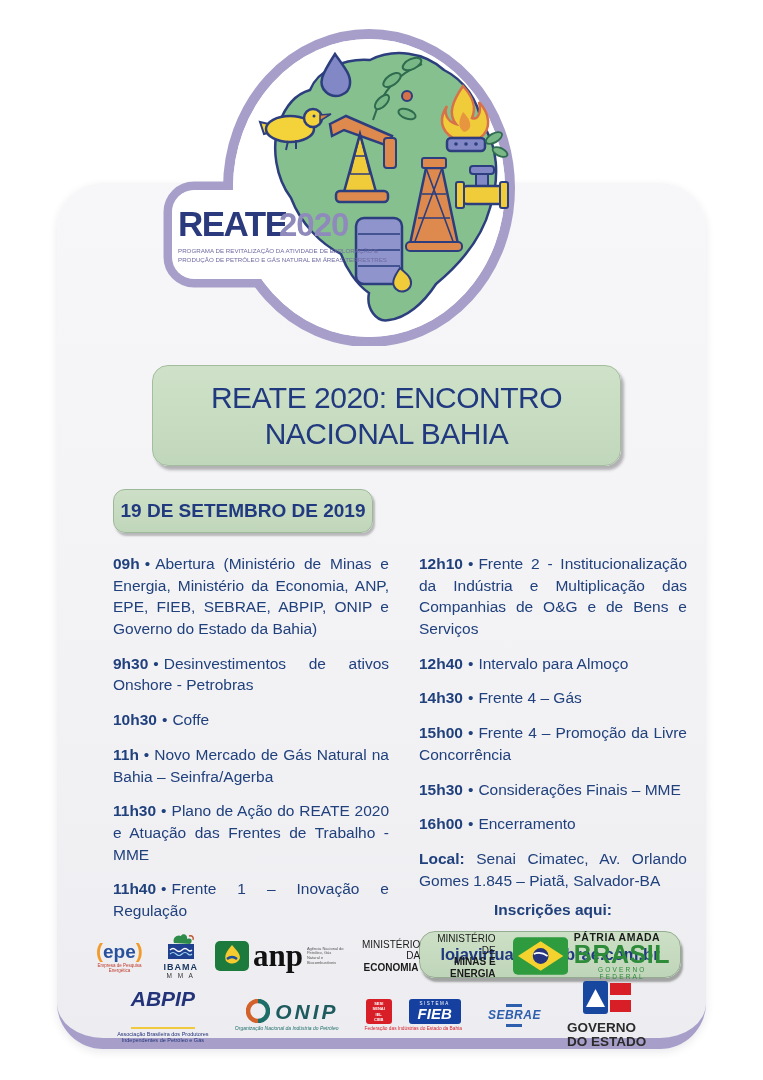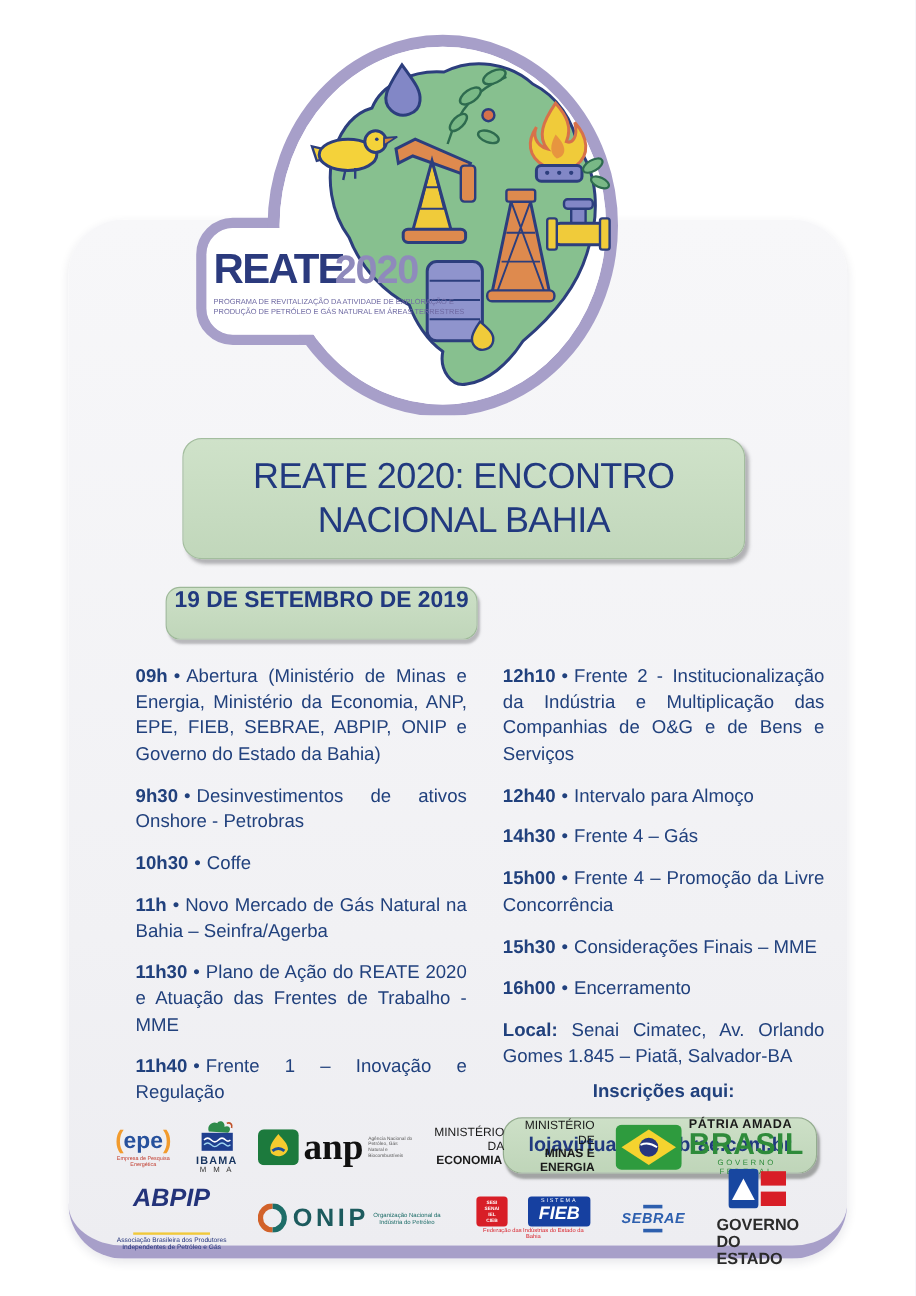--- a/index.html
+++ b/index.html
@@ -25,22 +25,22 @@
     color:#21397f; font-weight:normal; font-size:30px; line-height:1.18; letter-spacing:-0.5px;
     text-align:center;
   }
 
   
   .date-pill {
     position:absolute; left:56px; top:306px; width:260px; height:44px;
     background:linear-gradient(180deg,#cde0c7,#c0d6ba);
     border:1px solid #9db898; border-radius:12px;
     box-shadow:2px 3px 2px rgba(95,95,100,0.4);
-    display:flex; justify-content:center;
-    color:#21397f; font-weight:bold; font-size:19px;margin-left:25px;
+    display:flex; align-items:center; justify-content:center;
+    color:#21397f; font-weight:bold; font-size:19px;
   }
 
   
   .col { position:absolute; top:370px; color:#21417d; font-size:15.5px; line-height:1.4; }
   .col-left  { left:56px;  width:276px; }
   .col-right { left:362px; width:268px; }
   .item { margin-bottom:13px; text-align:justify; }
   .item b { font-weight:bold; }
   .bullet { margin:0 5px; }
   .location { margin-bottom:8px; text-align:justify; }
@@ -81,21 +81,21 @@
   .brasil-l2 { font-size:25px; font-weight:bold; color:#2e8b3a; letter-spacing:0.5px; }
   .brasil-l3 { font-size:6.5px; color:#2e8b3a; letter-spacing:2.2px; }
 
   .abpip-name { font-size:21px; font-weight:bold; font-style:italic; color:#23337a; line-height:1;
                 border-bottom:2.5px solid #f0c93c; padding-bottom:18px; }
   .abpip-caption { font-size:5.5px; color:#23337a; margin-top:2px; width:92px; }
 
   .onip-wrap { flex-direction:row; gap:5px; align-items:center; }
   .onip-name { font-size:21px; font-weight:bold; color:#1d5b5e; letter-spacing:3px; line-height:1; }
   .onip-caption { font-size:5px; color:#1d6d68; margin-top:2px; }
-  .onip-col { display:flex; flex-direction:row; align-items:center; }
+  .onip-col { display:flex; flex-direction:column; align-items:flex-end;font-style:italic; }
 
   .fieb-wrap { }
   .fieb-boxes { display:flex; gap:17px; align-items:stretch;justify-content:space-between; }
   .fieb-red { background:#d81e27; border-radius:3px; width:26px; height:25px; color:#fff;
               font-size:4px; font-weight:bold; line-height:1.3; display:flex; align-items:center; justify-content:center;
               white-space:pre-line; text-align:center; }
   .fieb-blue { background:#1640a0; border-radius:3px; width:52px; height:25px; color:#fff;
                display:flex; flex-direction:column; align-items:center; justify-content:center; line-height:1; }
   .fieb-blue .top { font-size:4.5px; letter-spacing:1.5px; }
   .fieb-blue .big { font-size:15px; font-weight:bold; font-style:italic; }

